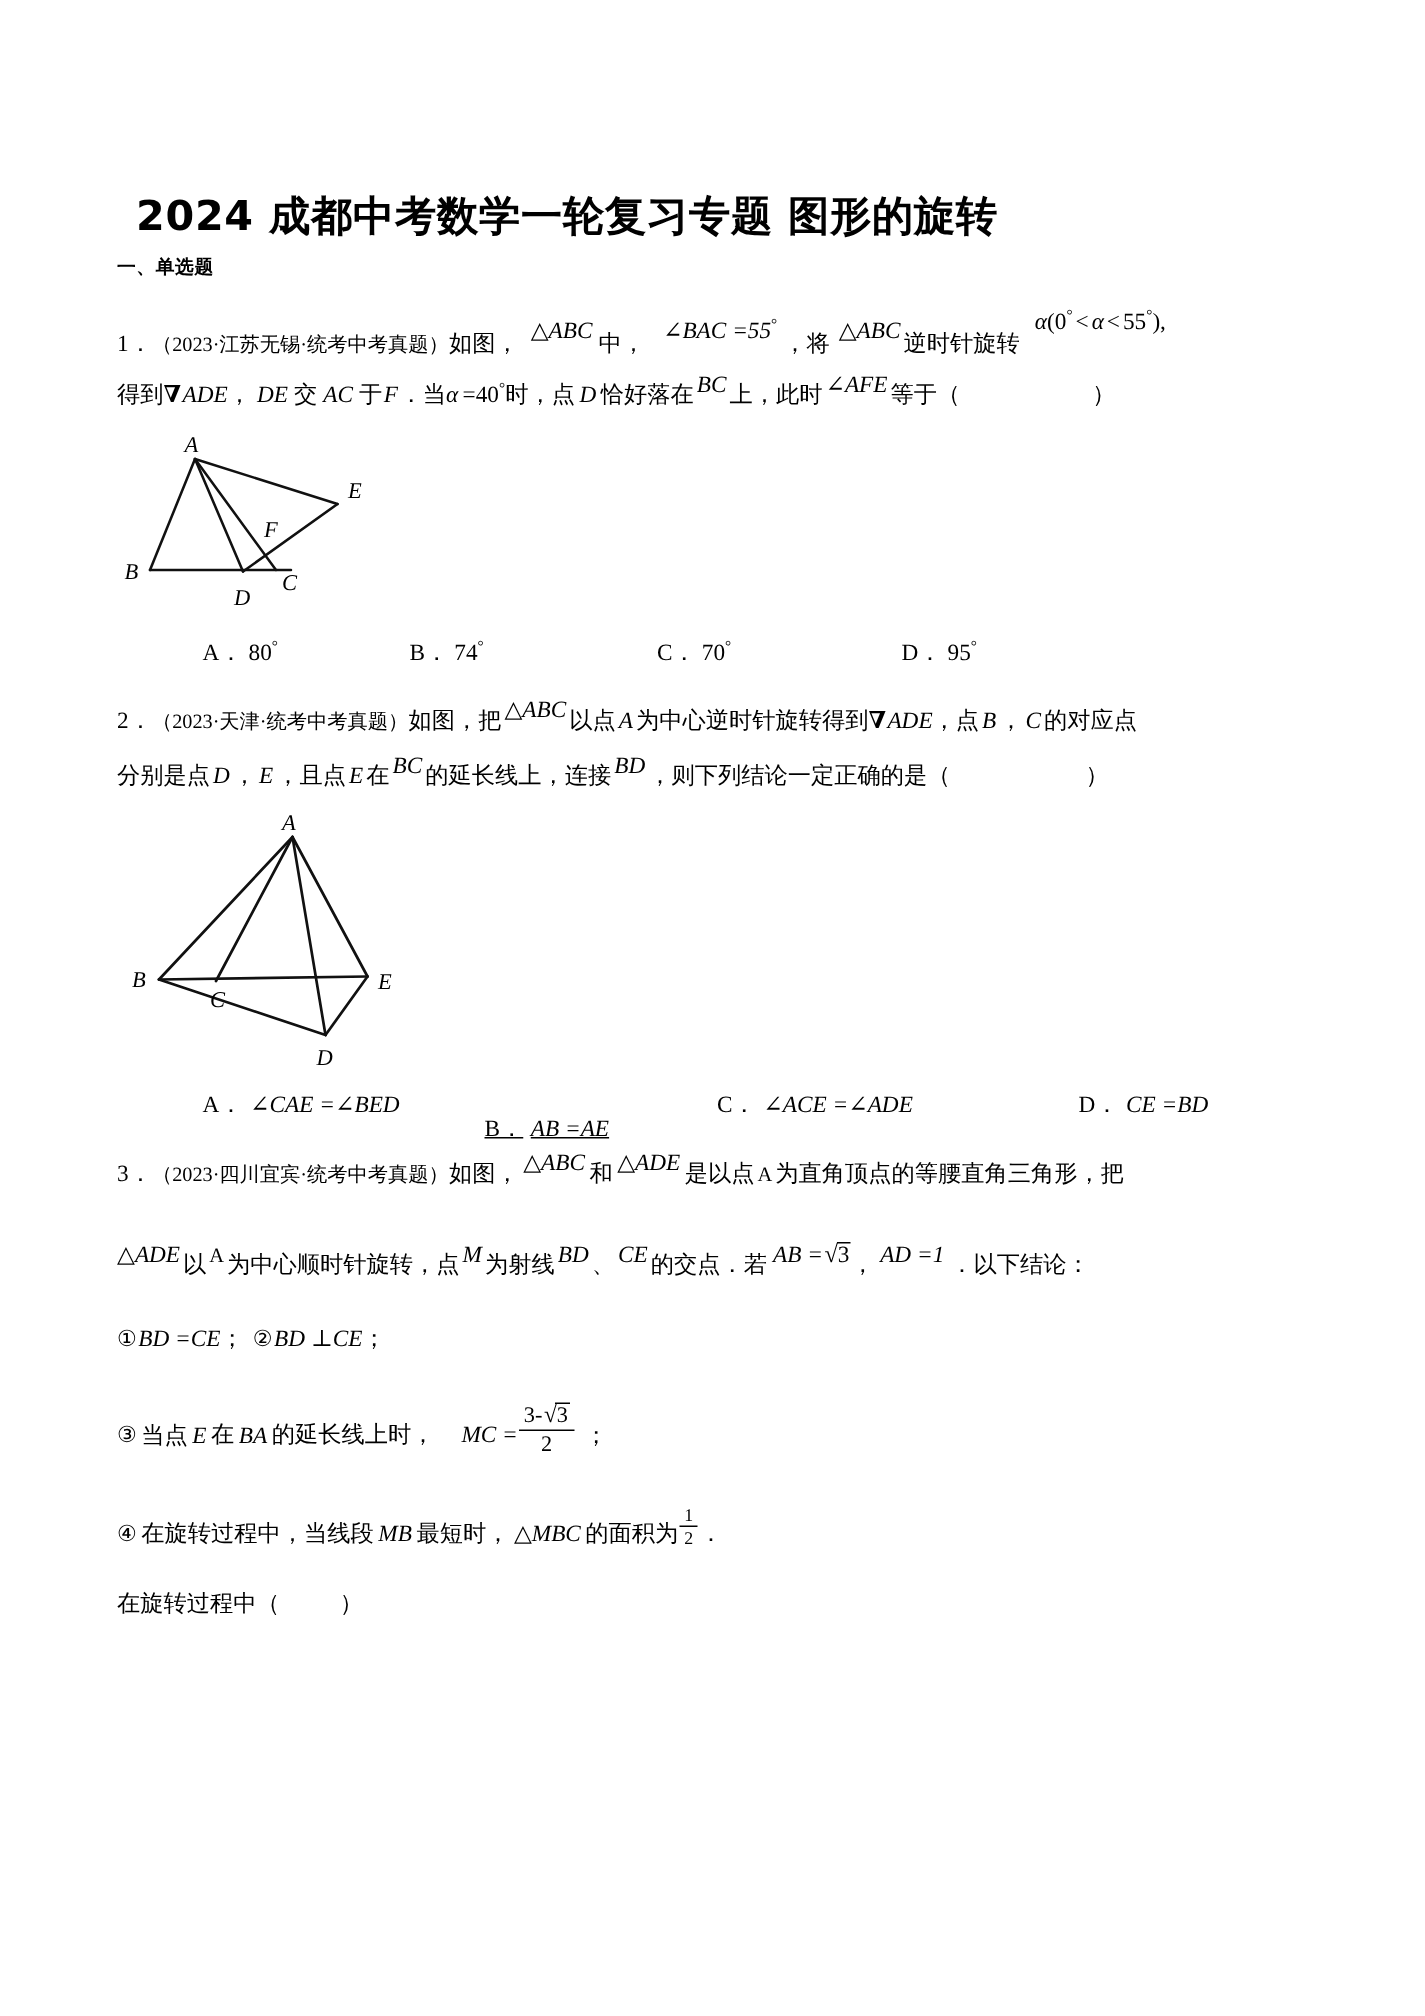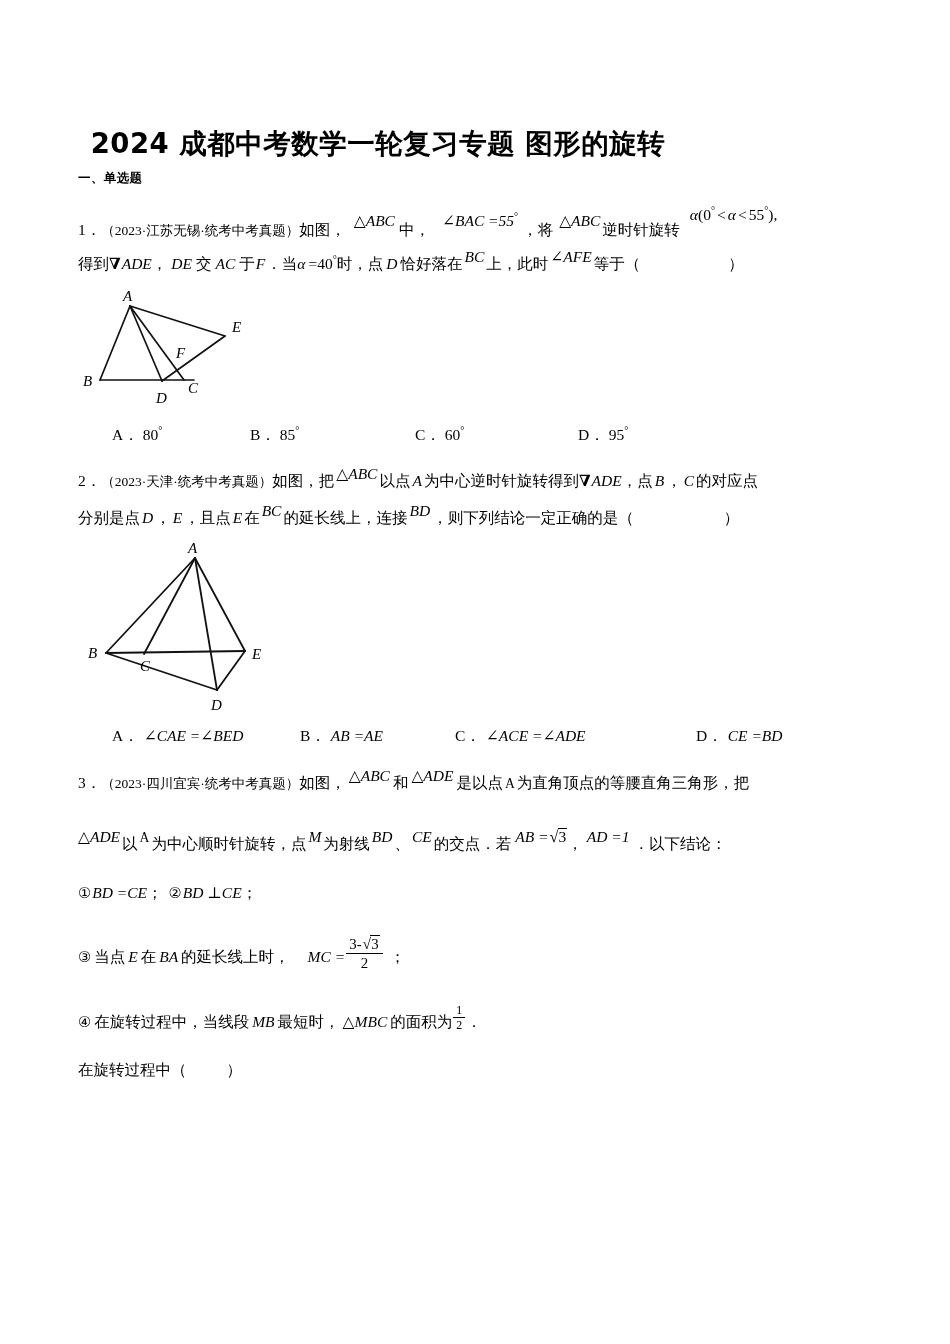--- a/index.html
+++ b/index.html
@@ -133,20 +133,21 @@
 
   
   .opt-row {
     position: absolute;
     font-size: 15.5px;
     white-space: nowrap;
   }
   .opt {
     position: absolute;
     white-space: nowrap;
+    margin-left: 23px;
   }
   .opt-letter {
     font-family: "Liberation Serif", "DejaVu Serif", serif;
     font-style: normal;
   }
 
   figure.fig {
     position: absolute;
     margin: 0;
     padding: 0;
@@ -198,24 +199,24 @@
       <text class="lbl" x="154" y="44">E</text>
       <text class="lbl" x="98" y="70">F</text>
     </svg>
   </figure>
 
   <div class="opt-row" style="left:0px; top:425px; width:950px; height:26px;">
     <div class="opt" style="left:112px; top:0;">
       <span class="opt-letter">A．</span><span class="mn" style="margin-left:4px;">80</span><span class="deg">°</span>
     </div>
     <div class="opt" style="left:250px; top:0;">
-      <span class="opt-letter">B．</span><span class="mn" style="margin-left:4px;">85</span><span class="deg">°</span>
+      <span class="opt-letter">B．</span><span class="mn" style="margin-left:4px;">74</span><span class="deg">°</span>
     </div>
     <div class="opt" style="left:415px; top:0;">
-      <span class="opt-letter">C．</span><span class="mn" style="margin-left:4px;">60</span><span class="deg">°</span>
+      <span class="opt-letter">C．</span><span class="mn" style="margin-left:4px;">70</span><span class="deg">°</span>
     </div>
     <div class="opt" style="left:578px; top:0;">
       <span class="opt-letter">D．</span><span class="mn" style="margin-left:4px;">95</span><span class="deg">°</span>
     </div>
   </div>
 
   <div class="tline" style="left:78px; top:473px;">
     <span class="mn">2．</span><span class="cn small">（2023·天津·统考中考真题）</span><span class="cn">如图，把</span><span class="mchunk raise-sm" style="margin:0 2px;"><span class="mi">△ABC</span></span><span class="cn">以点</span><span class="mi" style="margin:0 2px;">A</span><span class="cn">为中心逆时针旋转得到</span><span class="mn" style="font-weight:600;">∇</span><span class="mi" style="margin-left:1px;">ADE</span><span class="cn">，点</span><span class="mi" style="margin:0 2px;">B</span><span class="cn">，</span><span class="mi" style="margin:0 2px;">C</span><span class="cn">的对应点</span>
   </div>
 
@@ -246,21 +247,21 @@
       <text class="lbl" x="62" y="131">C</text>
       <text class="lbl" x="133" y="170">D</text>
       <text class="lbl" x="174" y="119">E</text>
     </svg>
   </figure>
 
   <div class="opt-row" style="left:0px; top:726px; width:948px; height:26px;">
     <div class="opt" style="left:112px; top:0;">
       <span class="opt-letter">A．</span><span class="mi" style="margin-left:5px;">∠CAE =∠BED</span>
     </div>
-    <div class="opt" style="left:300px; top:0;">
+    <div class="opt" style="left:300px; top:16px;text-decoration:underline;">
       <span class="opt-letter">B．</span><span class="mi" style="margin-left:5px;">AB =AE</span>
     </div>
     <div class="opt" style="left:455px; top:0;">
       <span class="opt-letter">C．</span><span class="mi" style="margin-left:5px;">∠ACE =∠ADE</span>
     </div>
     <div class="opt" style="left:696px; top:0;">
       <span class="opt-letter">D．</span><span class="mi" style="margin-left:5px;">CE =BD</span>
     </div>
   </div>
 

